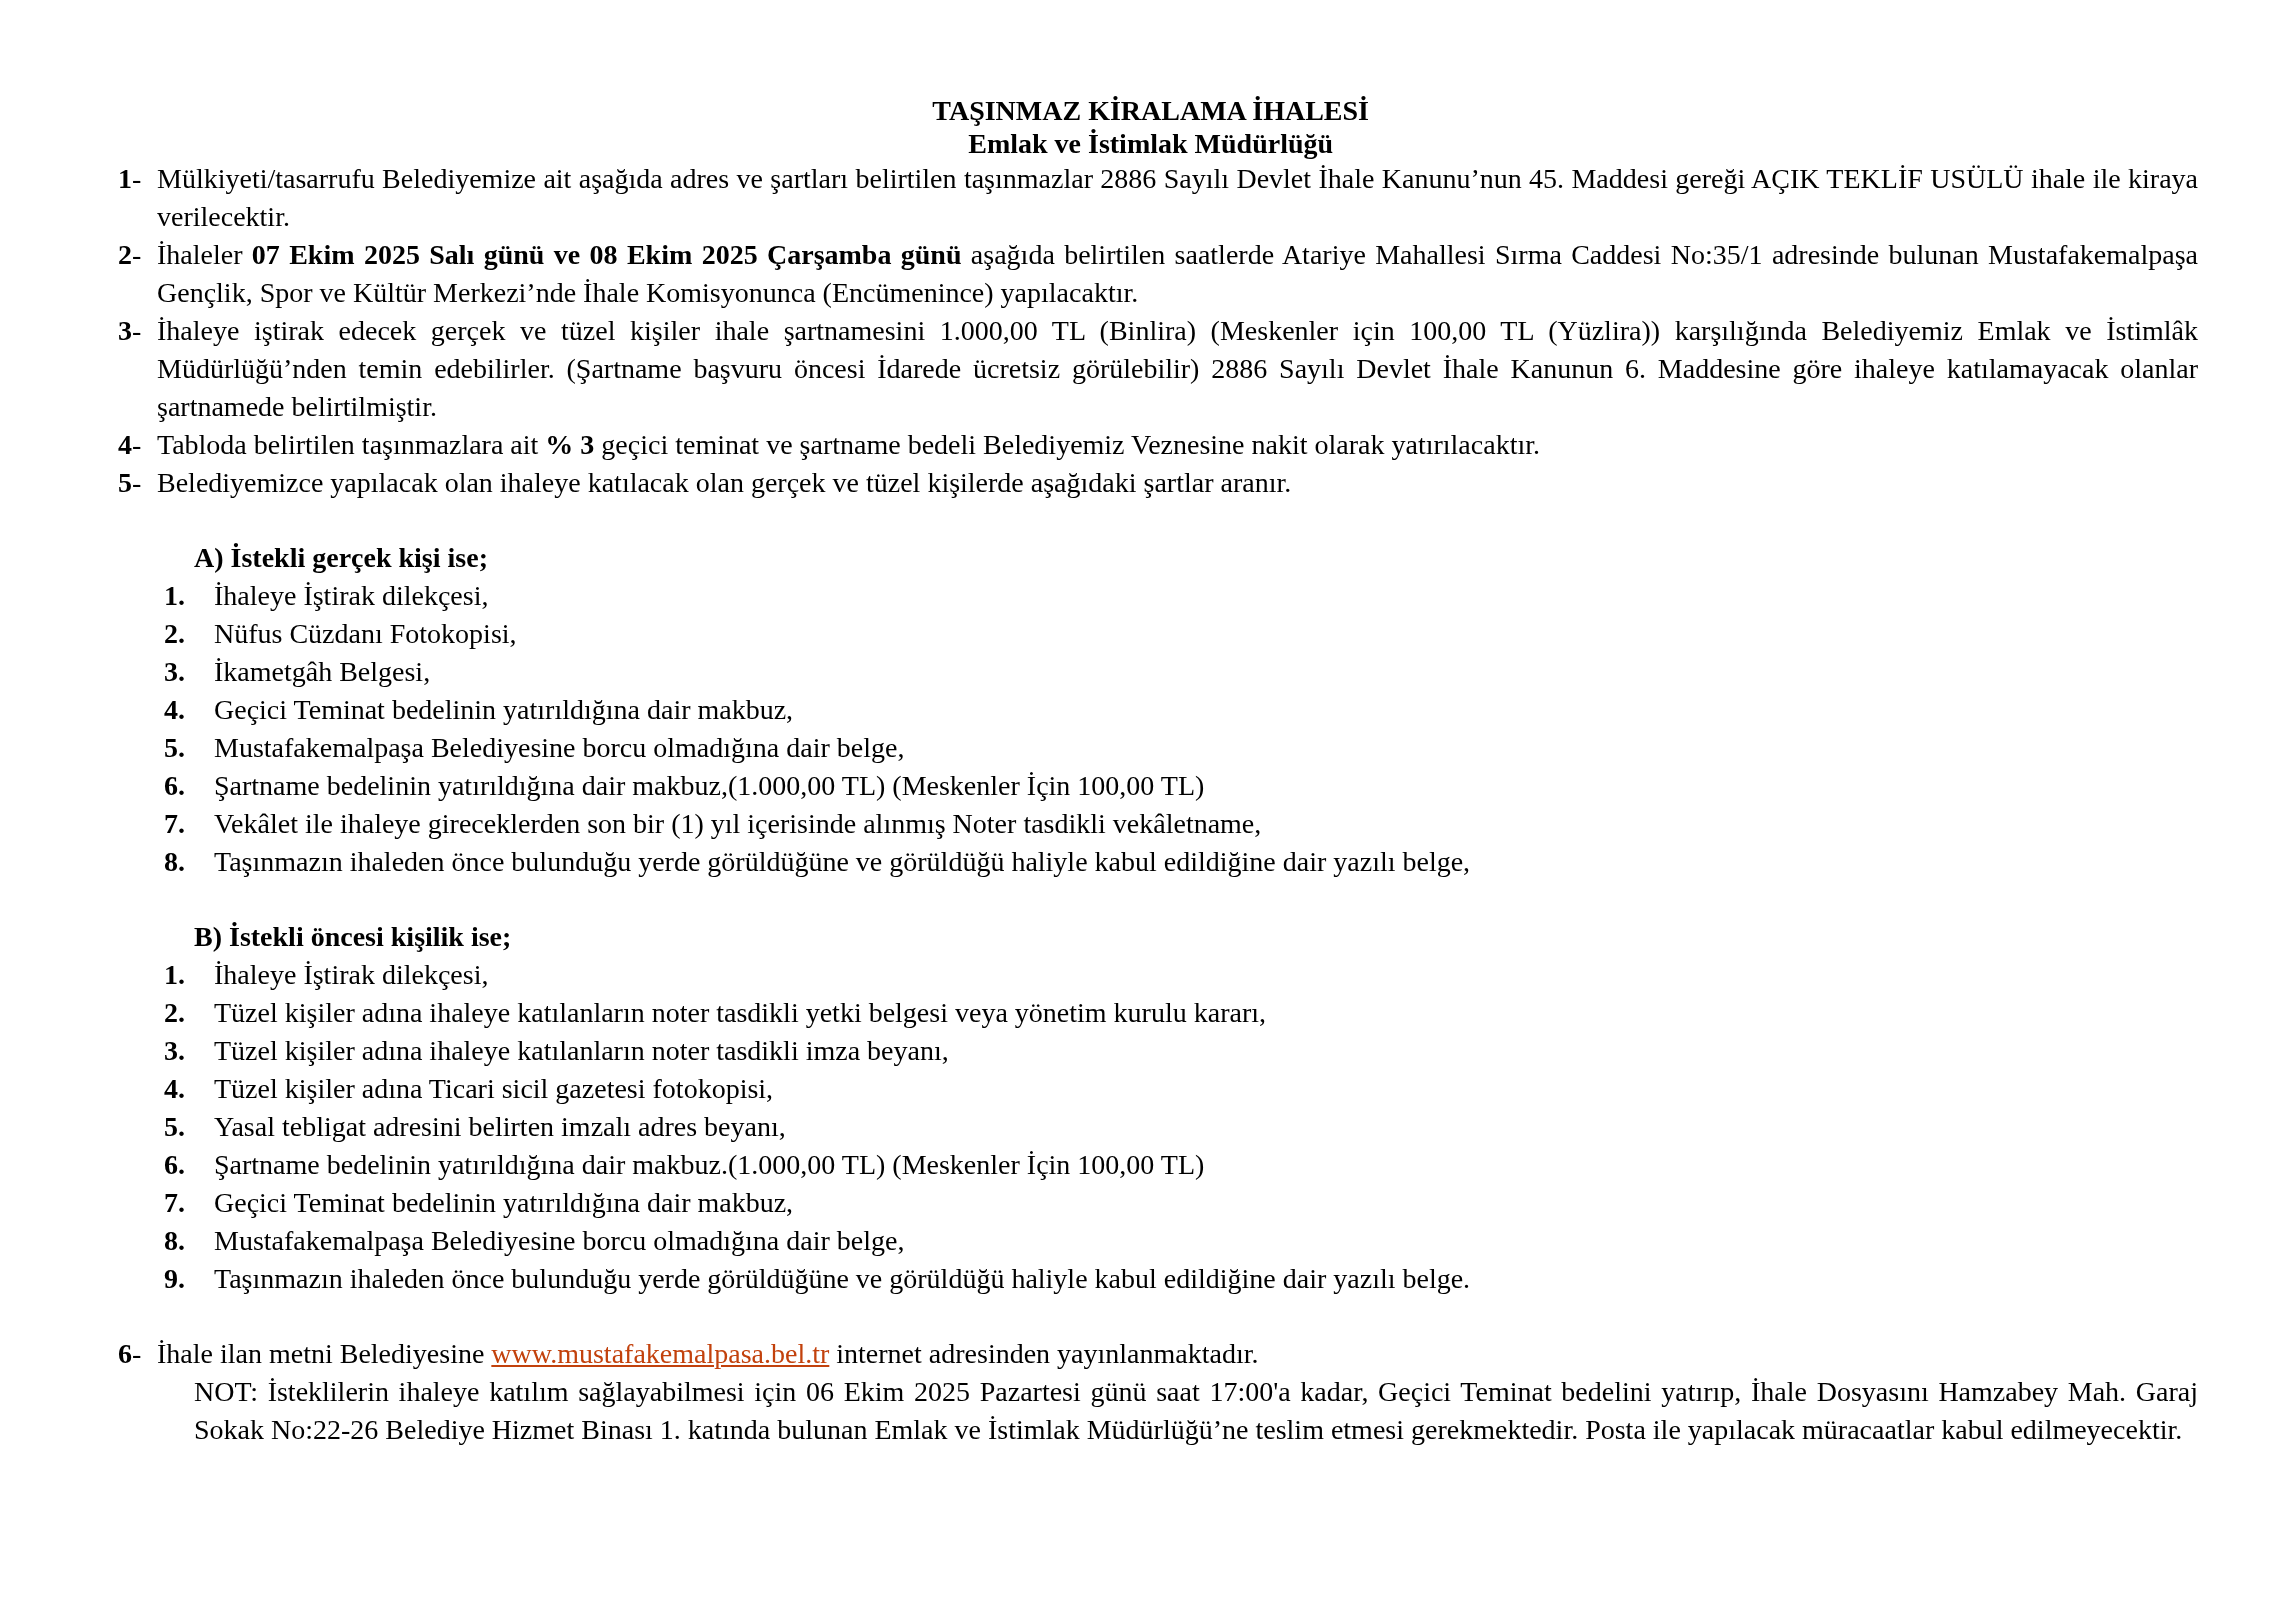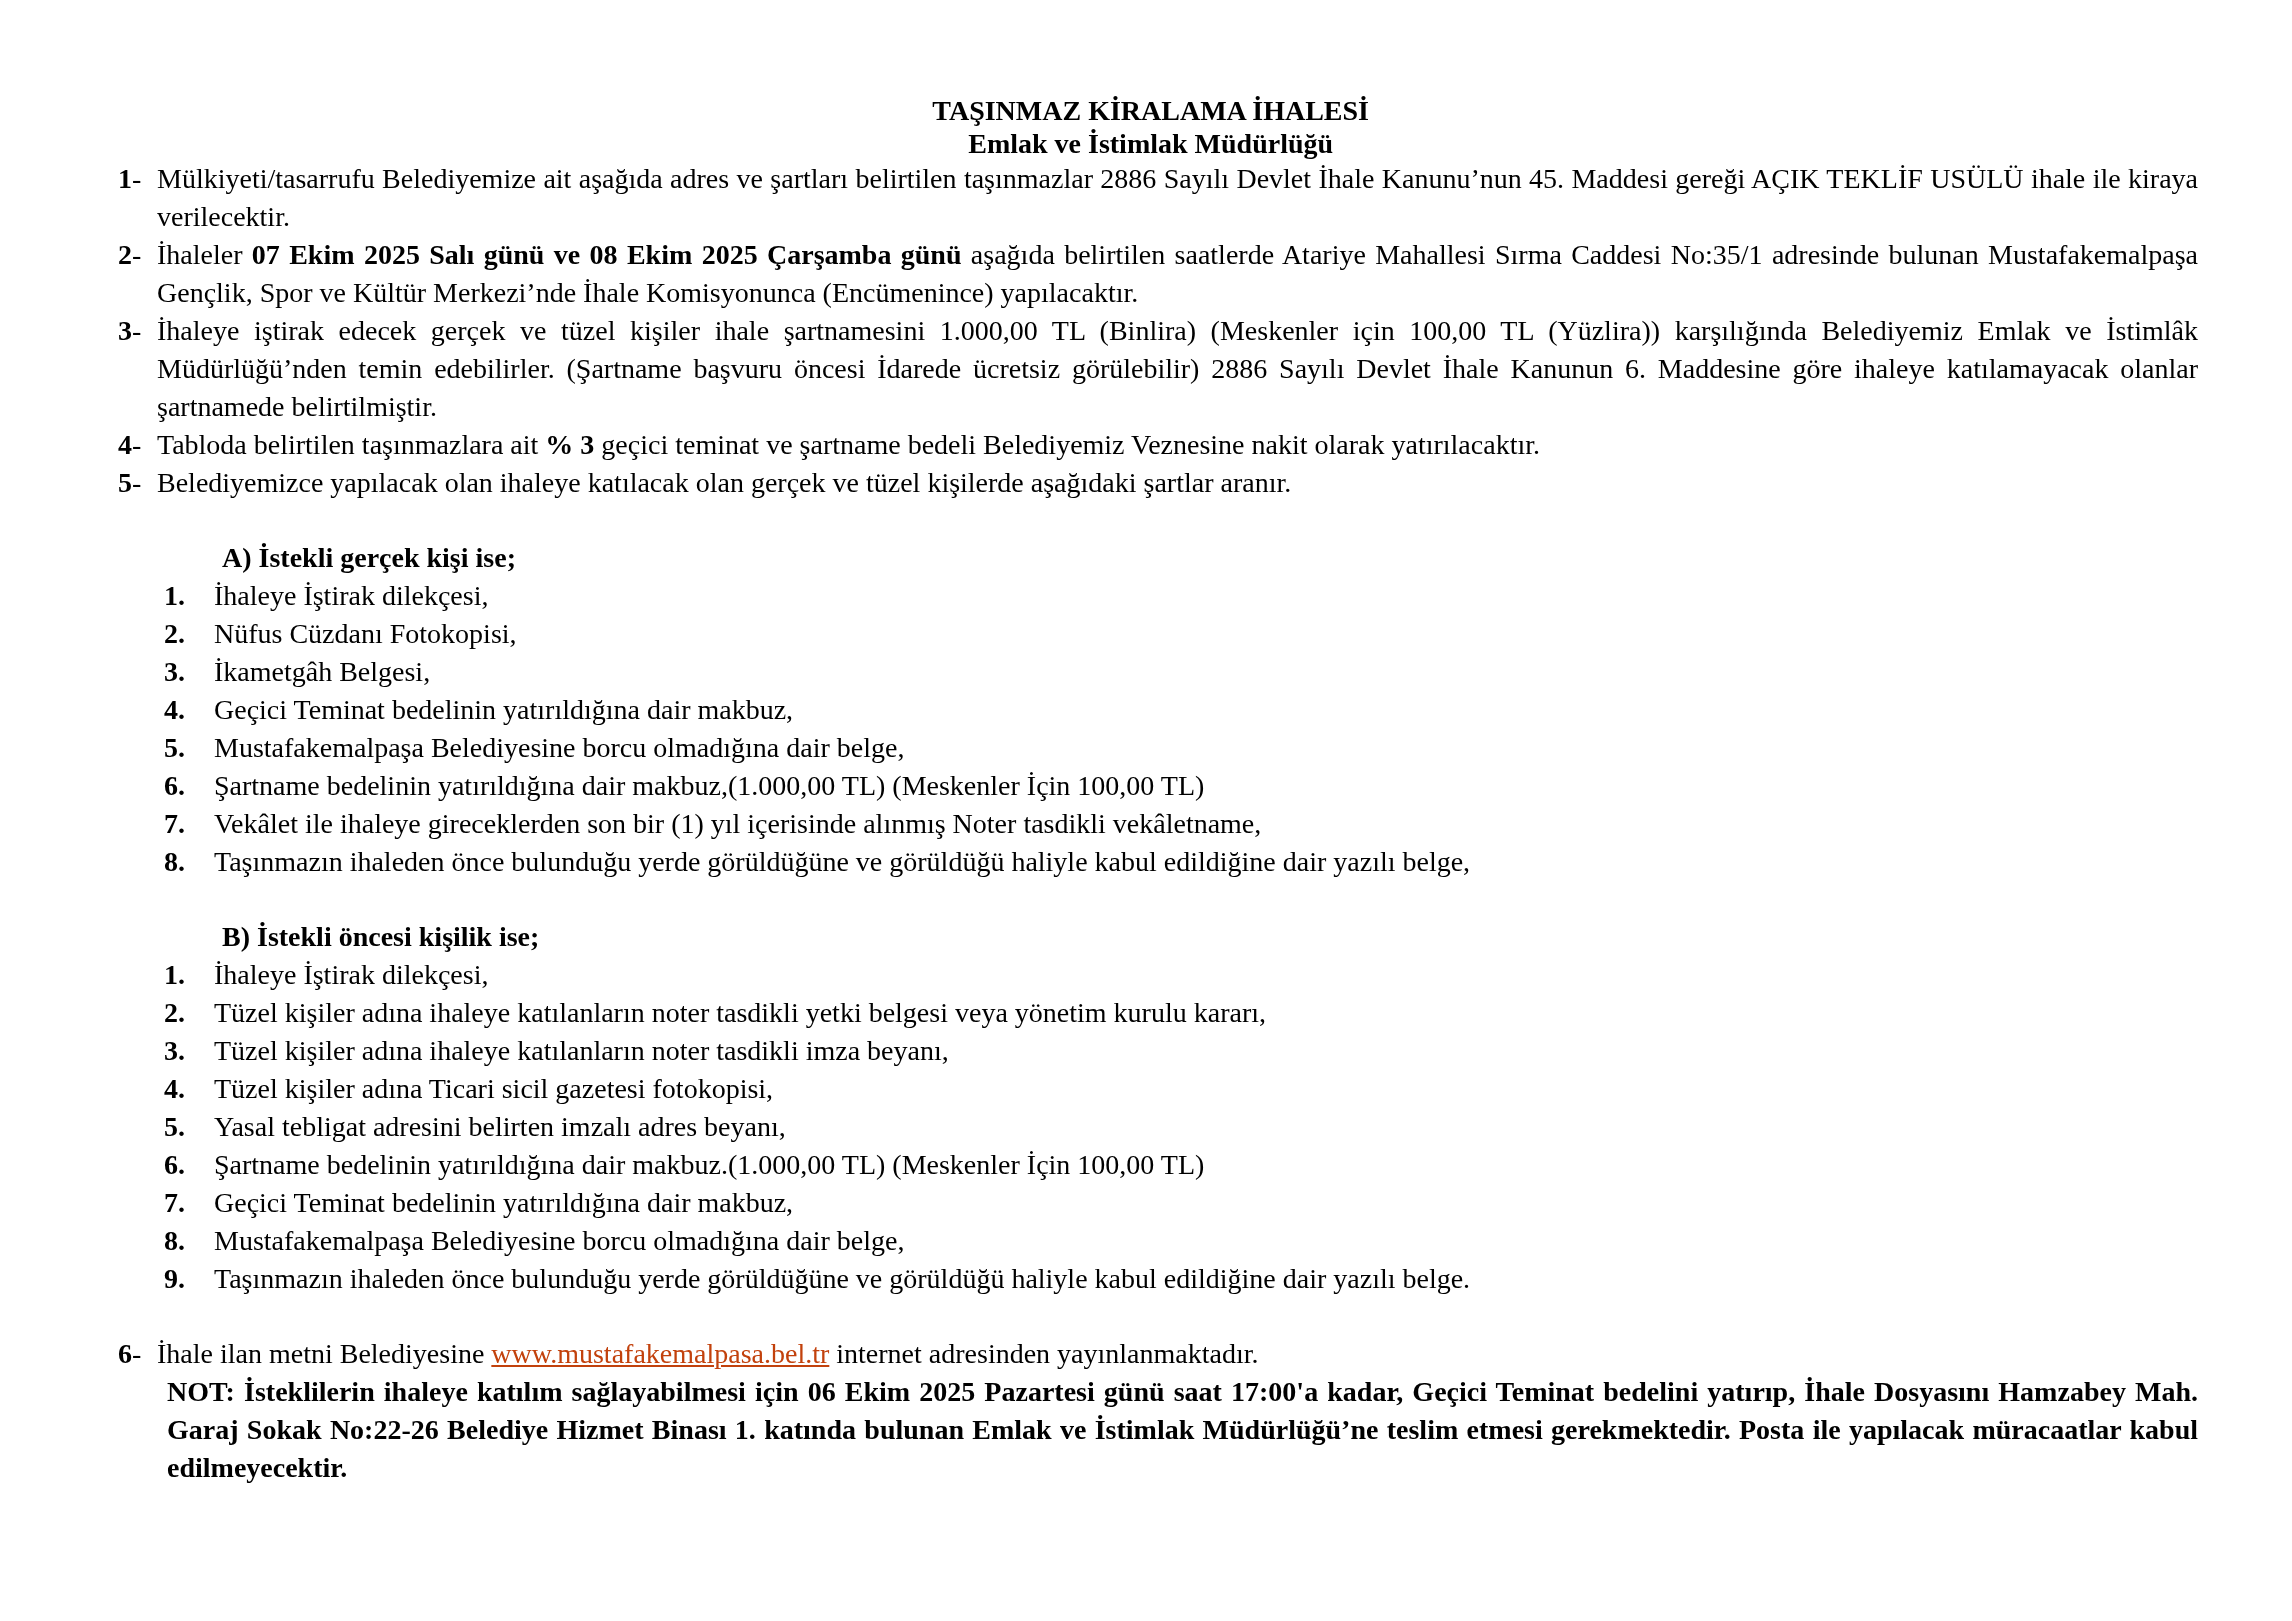--- a/index.html
+++ b/index.html
@@ -7,26 +7,26 @@
     width: 2293px; height: 1621px; position: relative; overflow: hidden;
     font-family: "Liberation Serif", "DejaVu Serif", serif;
     color: #000000; font-size: 28px; line-height: 38px;
   }
   .page { position: absolute; left: 118px; top: 94px; width: 2080px; }
   .title { text-align: center; font-weight: bold; line-height: 33px; font-size: 28px; }
   .title div { margin-left: -14.7px; }
   .para { position: relative; padding-left: 39px; text-align: justify; text-align-last: left; }
   .para .num { position: absolute; left: 0; top: 0; }
   .para .num b { font-weight: bold; }
-  .section-head { font-weight: bold; margin-left: 104px; margin-top: 37px; }
+  .section-head { font-weight: bold; margin-left: 76px; margin-top: 37px; }
   ol.req { list-style: none; margin: 0; padding: 0; }
   ol.req li { position: relative; padding-left: 96px; }
   ol.req li .n { position: absolute; left: 46px; font-weight: bold; }
   .gap { height: 37px; }
-  .note { margin-left: 49px; font-weight: bold; text-align: justify; text-align-last: left; }
+  .note { margin-left: 76px; font-weight: normal; text-align: justify; text-align-last: left; }
   a.link { color: #c2410c; text-decoration: underline; }
   b { font-weight: bold; }
 </style>
 </head>
 <body>
 
 <div class="page">
 
   <div class="title">
     <div>TAŞINMAZ KİRALAMA İHALESİ</div>

